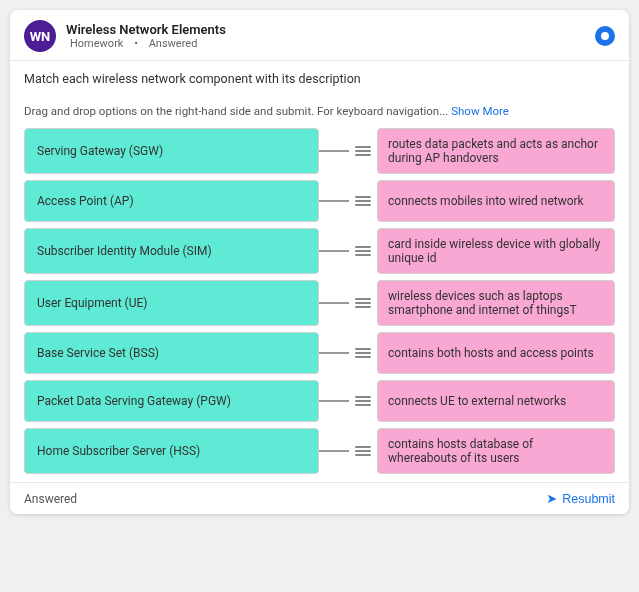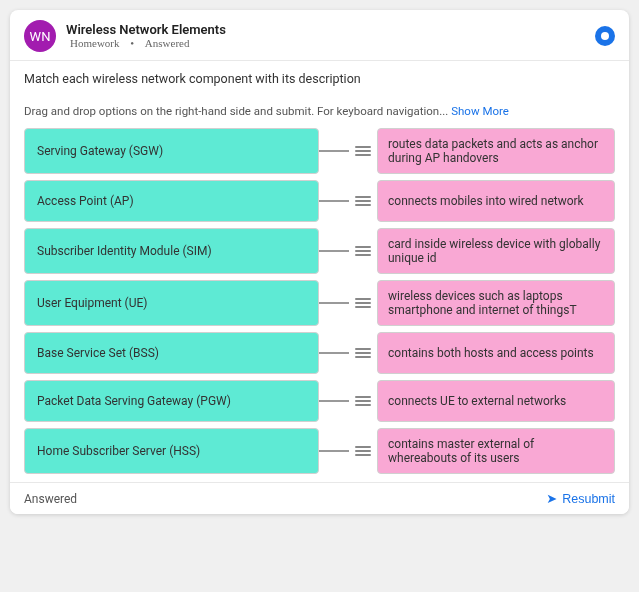--- a/index.html
+++ b/index.html
@@ -28,41 +28,40 @@
     }
     .header-left {
       display: flex;
       align-items: center;
       gap: 10px;
     }
     .avatar {
       width: 32px;
       height: 32px;
       border-radius: 50%;
-      background: #a21caf;
+      background: #4c1d95;
       display: flex;
       align-items: center;
       justify-content: center;
       color: white;
       font-size: 13px;
-      font-weight: normal;
+      font-weight: bold;
       flex-shrink: 0;
     }
     .header-info .title {
       font-size: 13px;
       font-weight: 600;
       color: #222;
     }
     .header-info .subtitle {
       font-size: 11px;
       color: #666;
     }
     .header-info .subtitle span {
       margin: 12px 4px;
-      font-family: Liberation Serif, serif;
     }
     .status-dot {
       width: 20px;
       height: 20px;
       border-radius: 50%;
       background: #1a73e8;
       display: flex;
       align-items: center;
       justify-content: center;
     }
@@ -326,21 +325,21 @@
         <div class="connector-line"></div>
       </div>
       <div class="right-side">
         <div class="right-handle">
           <div class="drag-handle">
             <span></span>
             <span></span>
             <span></span>
           </div>
         </div>
-        <div class="right-box">contains master external of whereabouts of its users</div>
+        <div class="right-box">contains hosts database of whereabouts of its users</div>
       </div>
     </div>
       </div>
   </div>
 
   <div class="footer">
     <span class="answered-label">Answered</span>
     <button class="resubmit-btn">
       <span class="send-icon">➤</span>
       <span>Resubmit</span>

